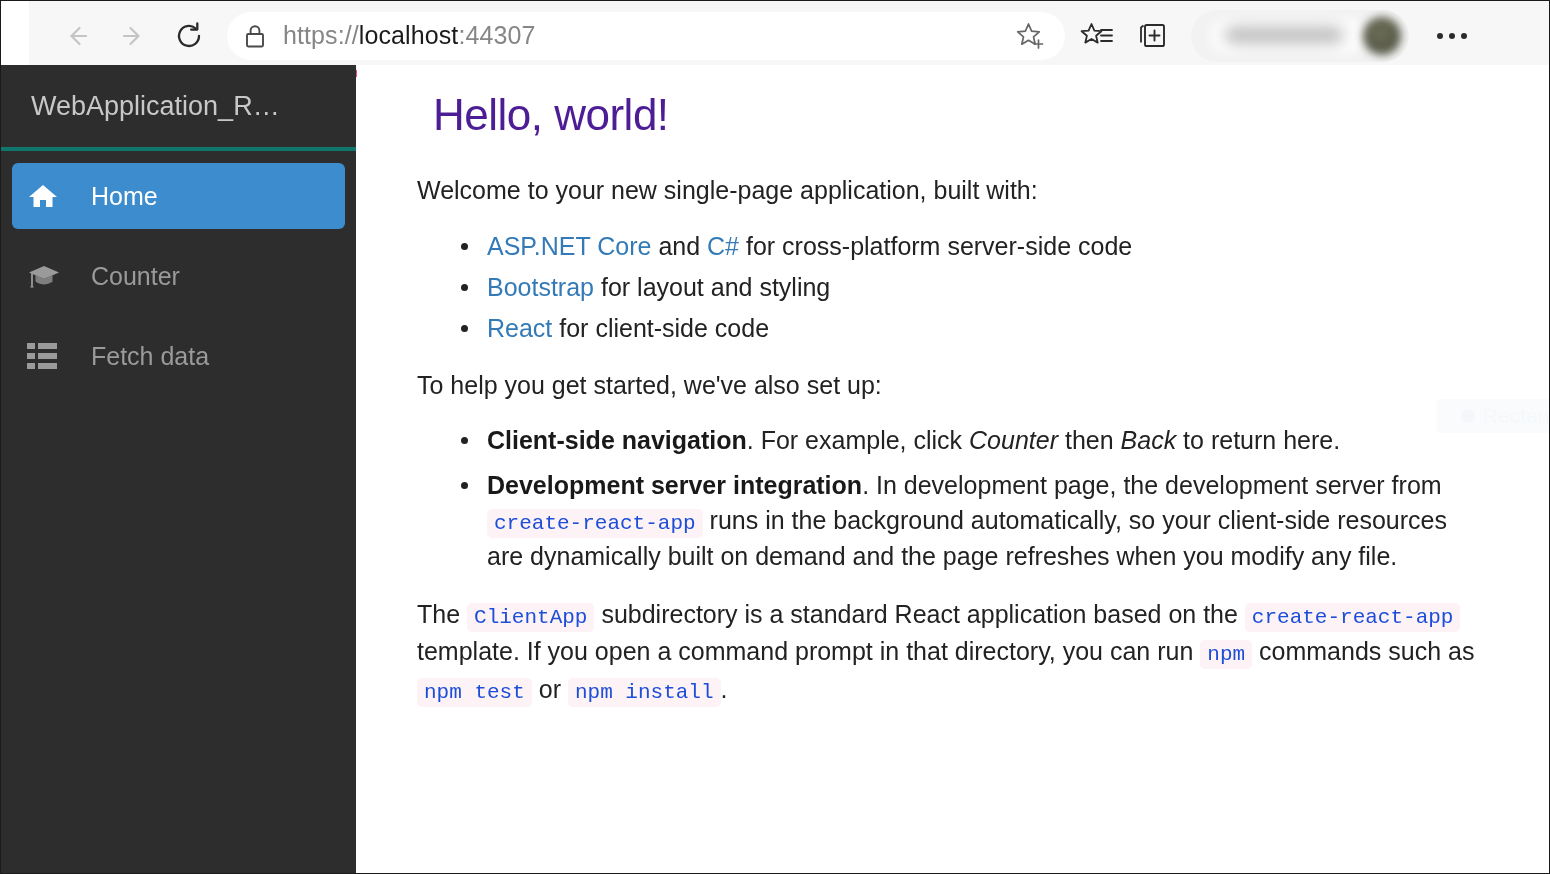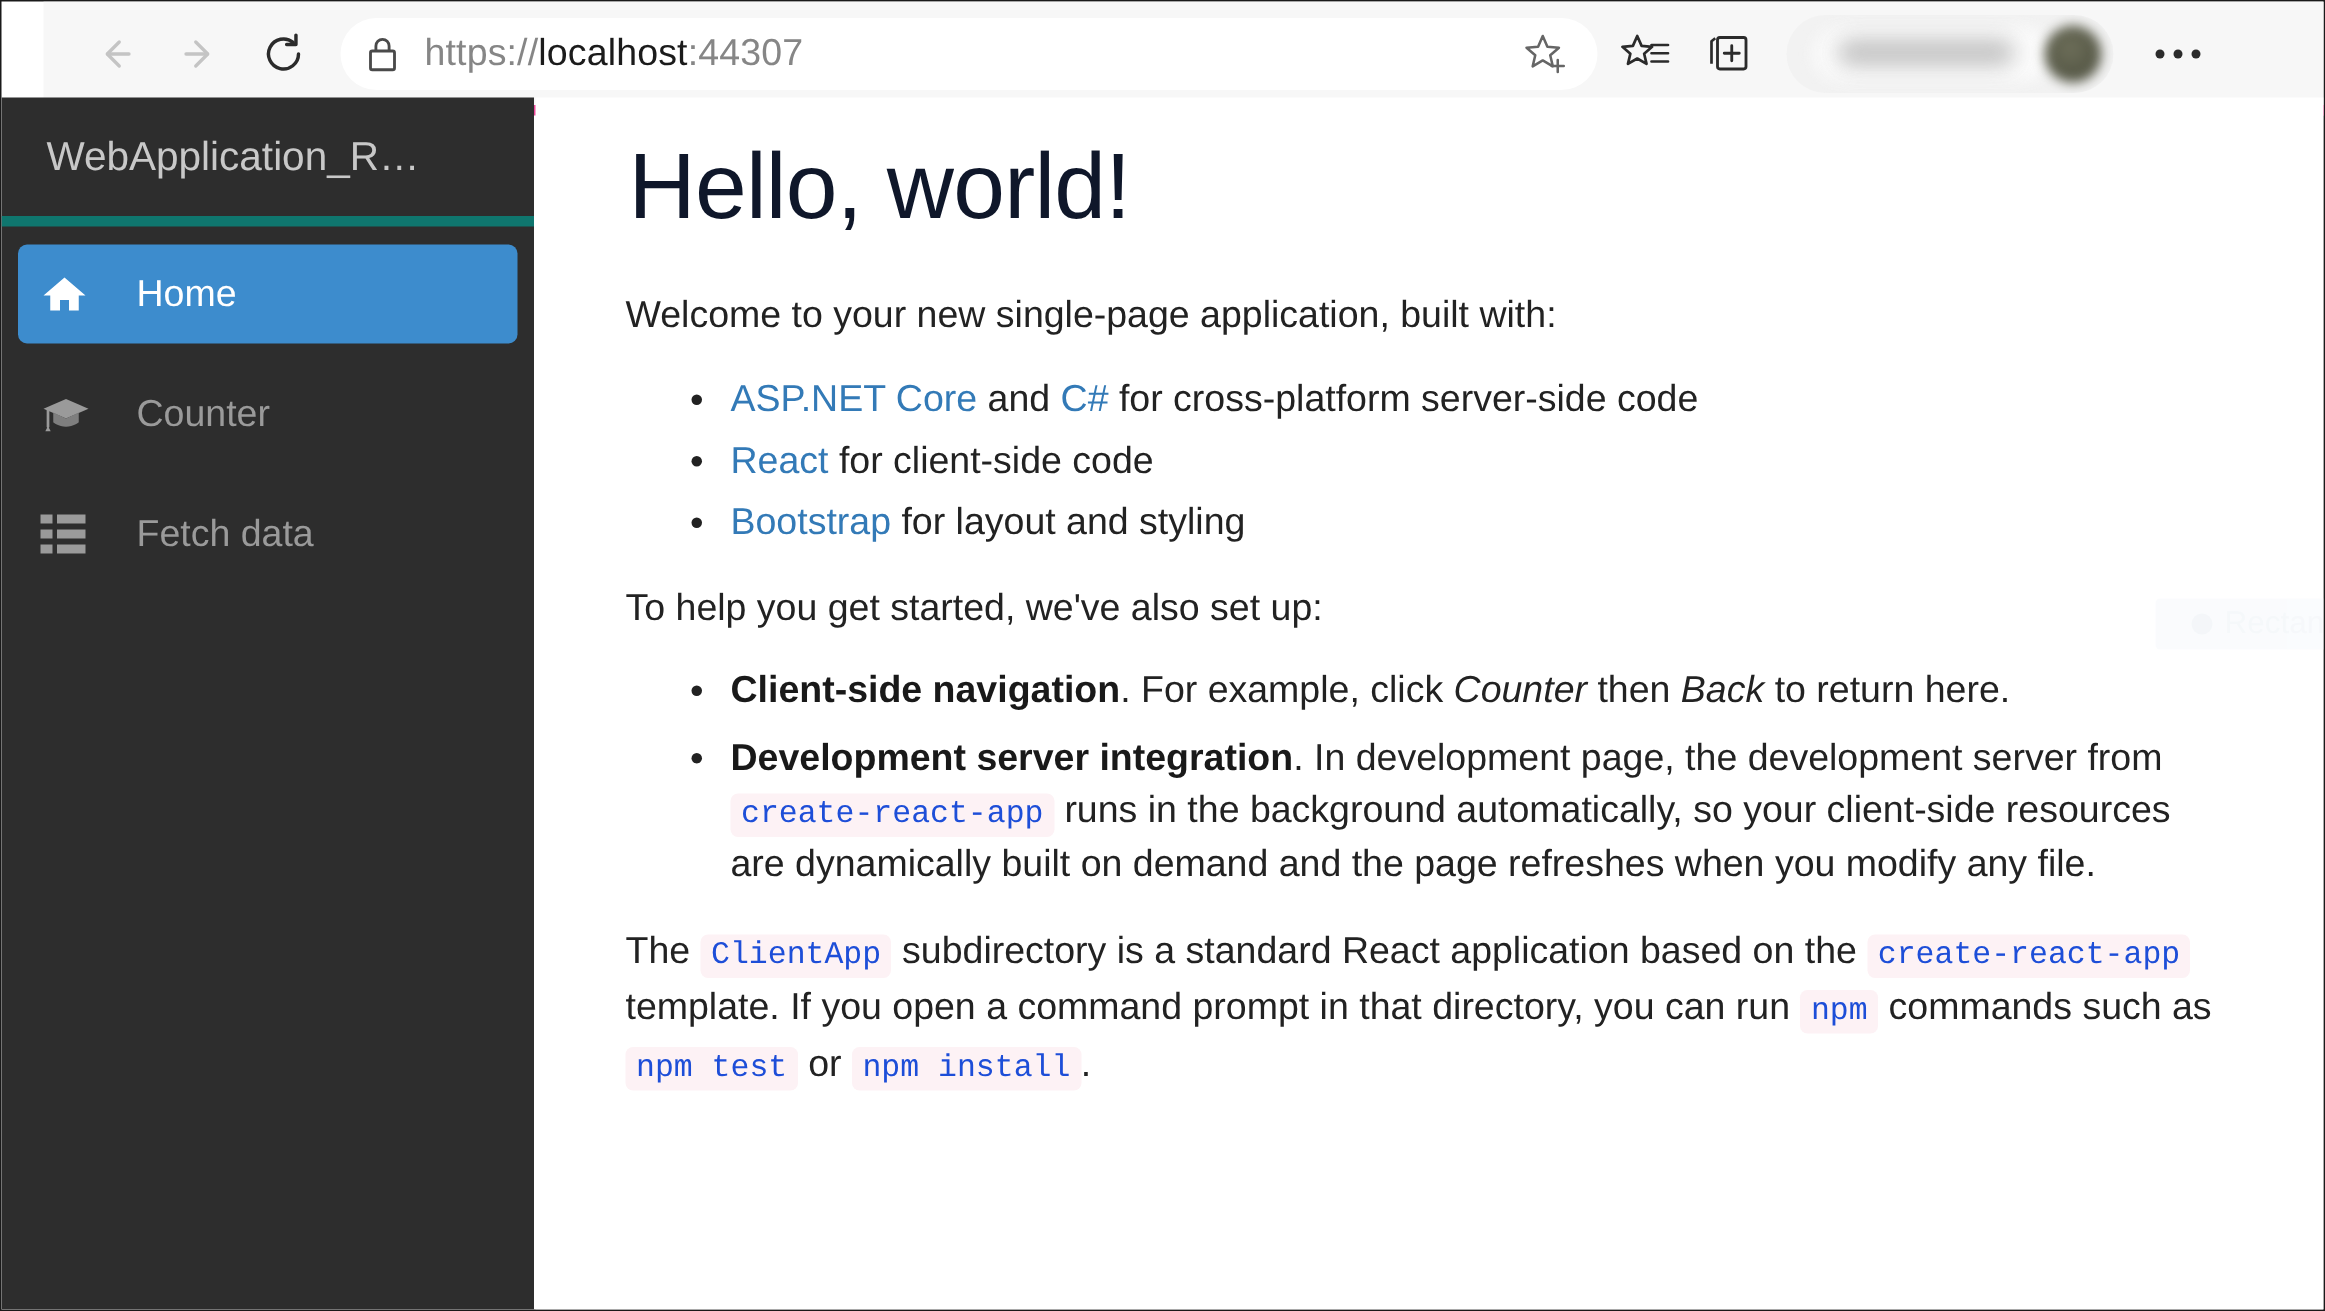--- a/index.html
+++ b/index.html
@@ -133,21 +133,21 @@
     width: 355px; height: 808px;
     background: #2d2d2d;
   }
   .sidebar-title {
     height: 86px;
     display: flex; align-items: center;
     padding: 0 33px 0 30px;
     font-size: 27px;
     color: #c8c8c8;
     white-space: nowrap; overflow: hidden;
-    border-bottom: 7px solid #0f766e;
+    border-bottom: 4px solid #0f766e;
   }
   .nav-list { padding: 12px 11px 0 11px; }
   .nav-item {
     height: 66px;
     display: flex; align-items: center;
     padding-left: 15px;
     border-radius: 6px;
     color: #9a9a9a;
     font-size: 25px;
     margin-bottom: 14px;
@@ -181,24 +181,24 @@
     left: 356px; top: 64px;
     width: 1192px; height: 808px;
     background: #ffffff;
     overflow: hidden;
   }
   .content-inner {
     padding: 26px 0 0 60px;
     width: 1132px;
   }
   h1.page-h1 {
-    margin: 0 0 34px 2px;
-    font-size: 62px;
+    margin: 0 0 34px 16px;
+    font-size: 44px;
     font-weight: 400;
-    color: #0f172a;
+    color: #4c1d95;
     line-height: 1.1;
     letter-spacing: -0.5px;
   }
   p.body-p {
     margin: 0 0 20px 0;
     font-size: 25px;
     color: #222222;
     line-height: 1.42;
   }
   ul.body-ul {
@@ -381,24 +381,24 @@
 
       <h1 class="page-h1">Hello, world!</h1>
 
       <p class="body-p">Welcome to your new single-page application, built with:</p>
 
       <ul class="body-ul tight">
         <li>
           <a class="link" href="#">ASP.NET Core</a><span> and </span><a class="link" href="#">C#</a><span> for cross-platform server-side code</span>
         </li>
         <li>
-          <a class="link" href="#">React</a><span> for client-side code</span>
+          <a class="link" href="#">Bootstrap</a><span> for layout and styling</span>
         </li>
         <li>
-          <a class="link" href="#">Bootstrap</a><span> for layout and styling</span>
+          <a class="link" href="#">React</a><span> for client-side code</span>
         </li>
       </ul>
 
       <p class="body-p">To help you get started, we've also set up:</p>
 
       <ul class="body-ul">
 
         <li>
           <b class="strong">Client-side navigation</b><span>. For example, click </span><i class="em">Counter</i><span> then </span><i class="em">Back</i><span> to return here.</span>
         </li>

